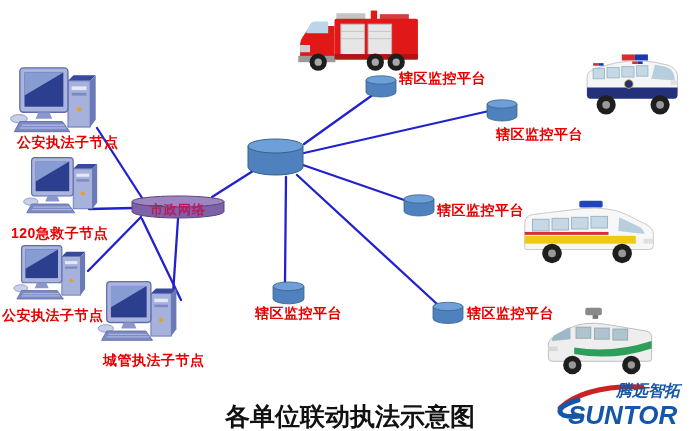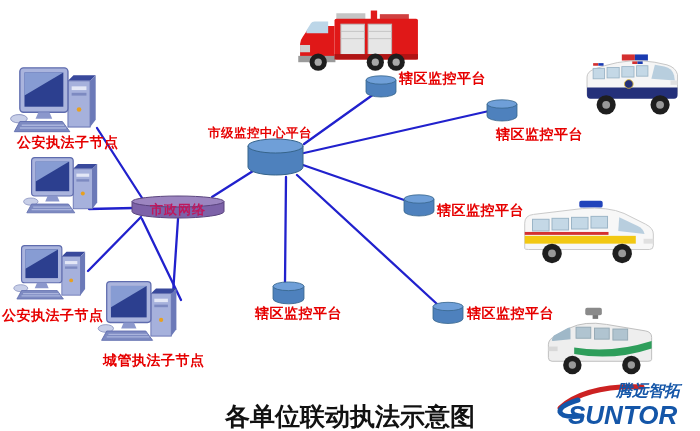--- a/index.html
+++ b/index.html
@@ -68,20 +68,21 @@
       <circle cx="76" cy="47" r="2.5" fill="#e8a020"></circle>
       <rect x="12" y="2" width="52" height="48" rx="4" fill="#aab4dd" stroke="#5f6cae" stroke-width="1.5"></rect>
       <rect x="17" y="7" width="42" height="37" fill="#2c3f8f"></rect>
       <polygon points="17,7 59,7 17,32" fill="#9fb4e4" opacity="0.8"></polygon>
       <polygon points="32,50 44,50 47,57 29,57" fill="#8b97cc"></polygon>
       <polygon points="12,60 58,60 66,71 6,71" fill="#7d8ac1" stroke="#5f6cae"></polygon>
       <line x1="14" y1="64" x2="60" y2="64" stroke="#aab4dd" stroke-width="1.5"></line>
       <line x1="12" y1="67" x2="62" y2="67" stroke="#aab4dd" stroke-width="1.5"></line>
     </svg>
   </div>
+  <div class="lbl" style="left:11px;top:225px">120急救子节点</div>
 
   <div class="node" style="left:12px;top:244px;width:78px;height:62px">
     <svg viewBox="0 0 100 80">
       <ellipse cx="11" cy="57" rx="9" ry="4.5" fill="#c8cfe8" stroke="#8a93c0"></ellipse>
       <polygon points="64,16 70,10 94,10 88,16" fill="#39499c"></polygon>
       <polygon points="88,16 94,10 94,58 88,66" fill="#6b79b8"></polygon>
       <rect x="64" y="16" width="24" height="50" fill="#a6b1dc" stroke="#5f6cae" stroke-width="1"></rect>
       <rect x="68" y="22" width="16" height="4" fill="#e3e7f6"></rect>
       <rect x="68" y="29" width="16" height="3" fill="#7d8ac1"></rect>
       <circle cx="76" cy="47" r="2.5" fill="#e8a020"></circle>
@@ -117,21 +118,20 @@
   <div class="lbl" style="left:103px;top:352px">城管执法子节点</div>
 
   <div class="node" style="left:131px;top:195px;width:94px;height:25px">
     <svg viewBox="0 0 94 25">
       <path d="M1,6.5 v10 a46,6.5 0 0 0 92,0 v-10 z" fill="#7d62a8" stroke="#59437d" stroke-width="1"></path>
       <ellipse cx="47" cy="6.5" rx="46" ry="5.5" fill="#9c85c0" stroke="#59437d" stroke-width="1"></ellipse>
     </svg>
   </div>
   <div class="lbl white" style="left:131px;top:201px;width:94px;text-align:center">市政网络</div>
 
-  <div class="lbl big" style="left:208px;top:125px">市级监控中心平台</div>
   <div class="node" style="left:247px;top:138px;width:57px;height:39px">
     <svg viewBox="0 0 57 39">
       <path d="M1,8 v21 a27.5,8 0 0 0 55,0 v-21 z" fill="#4e81bd" stroke="#36648b" stroke-width="1"></path>
       <ellipse cx="28.5" cy="8" rx="27.5" ry="7" fill="#6f9fd8" stroke="#36648b" stroke-width="1"></ellipse>
     </svg>
   </div>
 
   <div class="node" style="left:365px;top:75px;width:32px;height:23px">
     <svg viewBox="0 0 32 23">
       <path d="M1,5 v12 a15,5 0 0 0 30,0 v-12 z" fill="#4e81bd" stroke="#36648b" stroke-width="0.8"></path>

